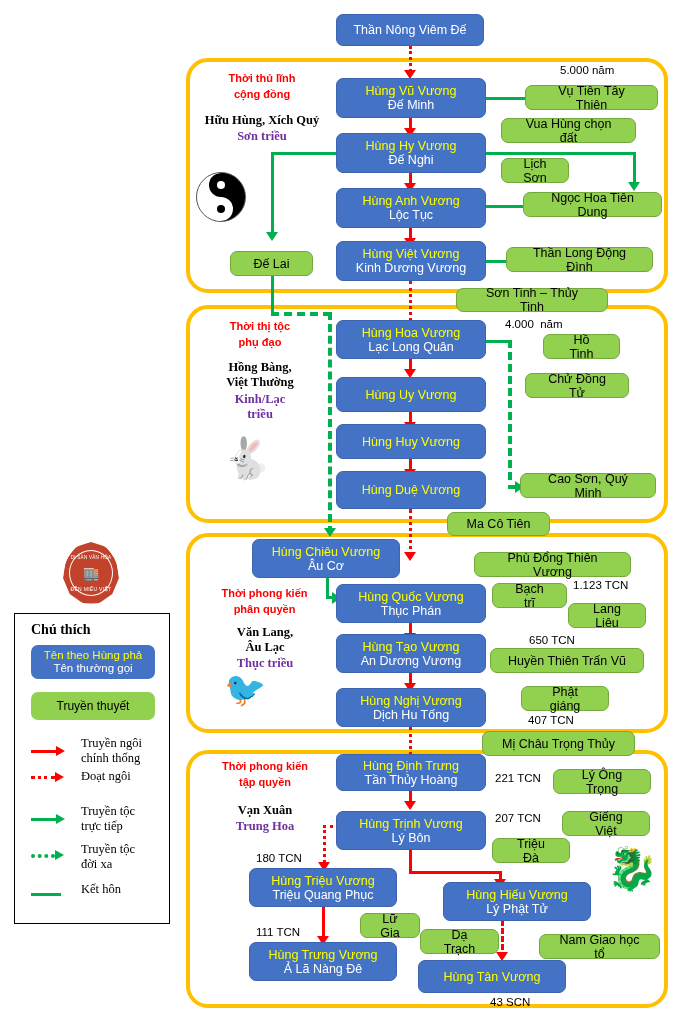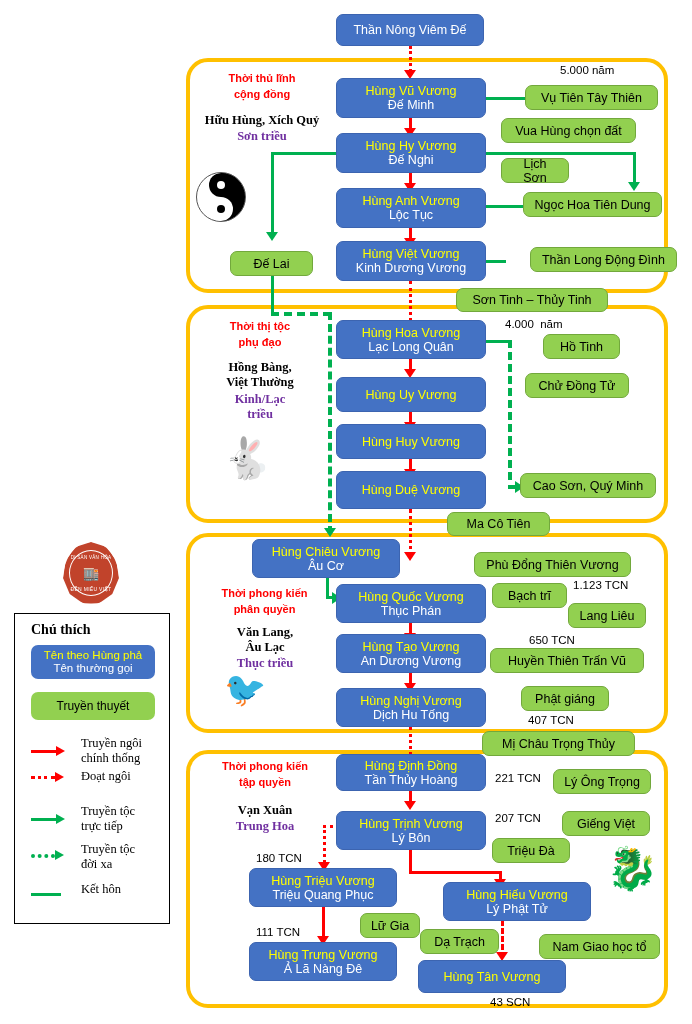--- a/index.html
+++ b/index.html
@@ -14,21 +14,21 @@
   .kbox{position:absolute;box-sizing:border-box;background:#4472C4;border:1px solid #3c64b0;border-radius:7px;
         display:flex;flex-direction:column;align-items:center;justify-content:center;
         color:#ffffff;font-size:12.5px;line-height:14px;text-align:center;padding:2px 4px;}
   .kbox .l1{color:#FFFF00;}
   .kbox .l2{color:#ffffff;}
   .kbox.single .l1{color:#FFFF00;}
   .kbox.whitetitle .l1{color:#ffffff;}
 
   .legendbox{position:absolute;box-sizing:border-box;background:#92D050;border:1px solid #72a83c;border-radius:7px;
         display:flex;align-items:center;justify-content:center;color:#000;font-size:12.5px;line-height:14px;
-        text-align:center;padding:2px 9px;z-index:6;}
+        text-align:center;padding:2px 16px;z-index:6;}
 
   
   .ftxt{position:absolute;white-space:pre;}
   .era{color:#FF0000;font-weight:bold;font-size:11px;line-height:16px;text-align:center;}
   .state{color:#000000;font-weight:bold;font-size:12.5px;line-height:15px;text-align:center;font-family:"Liberation Serif",serif;}
   .dyn{color:#7030A0;font-weight:bold;font-size:12.5px;line-height:15px;text-align:center;font-family:"Liberation Serif",serif;}
   .date{color:#000000;font-size:11.5px;text-align:left;}
 
   
   .ln{position:absolute;}
@@ -191,21 +191,21 @@
   </div>
   <div class="kbox" style="left:336px;top:241px;width:150px;height:40px;">
     <span class="l1">Hùng Việt Vương</span>
     <span class="l2">Kinh Dương Vương</span>
   </div>
 
   <div class="legendbox" style="left:525px;top:85px;width:133px;height:25px;">Vụ Tiên Tây Thiên</div>
   <div class="legendbox" style="left:501px;top:118px;width:135px;height:25px;">Vua Hùng chọn đất</div>
   <div class="legendbox" style="left:501px;top:158px;width:68px;height:25px;">Lịch Sơn</div>
   <div class="legendbox" style="left:523px;top:192px;width:139px;height:25px;">Ngọc Hoa Tiên Dung</div>
-  <div class="legendbox" style="left:506px;top:247px;width:147px;height:25px;margin-left:24px;">Thần Long Động Đình</div>
+  <div class="legendbox" style="left:506px;top:247px;width:147px;height:25px;">Thần Long Động Đình</div>
   <div class="legendbox" style="left:230px;top:251px;width:83px;height:25px;">Đế Lai</div>
 
   <div class="legendbox" style="left:456px;top:288px;width:152px;height:24px;">Sơn Tinh – Thủy Tinh</div>
 
   <div class="ftxt era" style="left:200px;top:318px;width:120px;">Thời thị tộc<br>phụ đạo</div>
   <div class="ftxt state" style="left:200px;top:360px;width:120px;">Hồng Bàng,<br>Việt Thường</div>
   <div class="ftxt dyn" style="left:200px;top:392px;width:120px;">Kinh/Lạc<br>triều</div>
   <div class="motif" style="left:222px;top:438px;font-size:40px;">🐇</div>
   <div class="ftxt date" style="left:505px;top:318px;">4.000  năm</div>
 
@@ -262,21 +262,21 @@
   <div class="ftxt date" style="left:528px;top:714px;">407 TCN</div>
 
   <div class="legendbox" style="left:482px;top:731px;width:153px;height:25px;">Mị Châu Trọng Thủy</div>
 
   <div class="ftxt era" style="left:196px;top:758px;width:138px;">Thời phong kiến<br>tập quyền</div>
   <div class="ftxt state" style="left:205px;top:803px;width:120px;">Vạn Xuân</div>
   <div class="ftxt dyn" style="left:205px;top:819px;width:120px;">Trung Hoa</div>
   <div class="motif" style="left:606px;top:848px;font-size:42px;">🐉</div>
 
   <div class="kbox" style="left:336px;top:754px;width:150px;height:37px;">
-    <span class="l1">Hùng Định Đồng</span>
+    <span class="l1">Hùng Định Trưng</span>
     <span class="l2">Tần Thủy Hoàng</span>
   </div>
   <div class="kbox" style="left:336px;top:811px;width:150px;height:39px;">
     <span class="l1">Hùng Trịnh Vương</span>
     <span class="l2">Lý Bôn</span>
   </div>
   <div class="kbox" style="left:249px;top:868px;width:148px;height:39px;">
     <span class="l1">Hùng Triệu Vương</span>
     <span class="l2">Triệu Quang Phục</span>
   </div>

